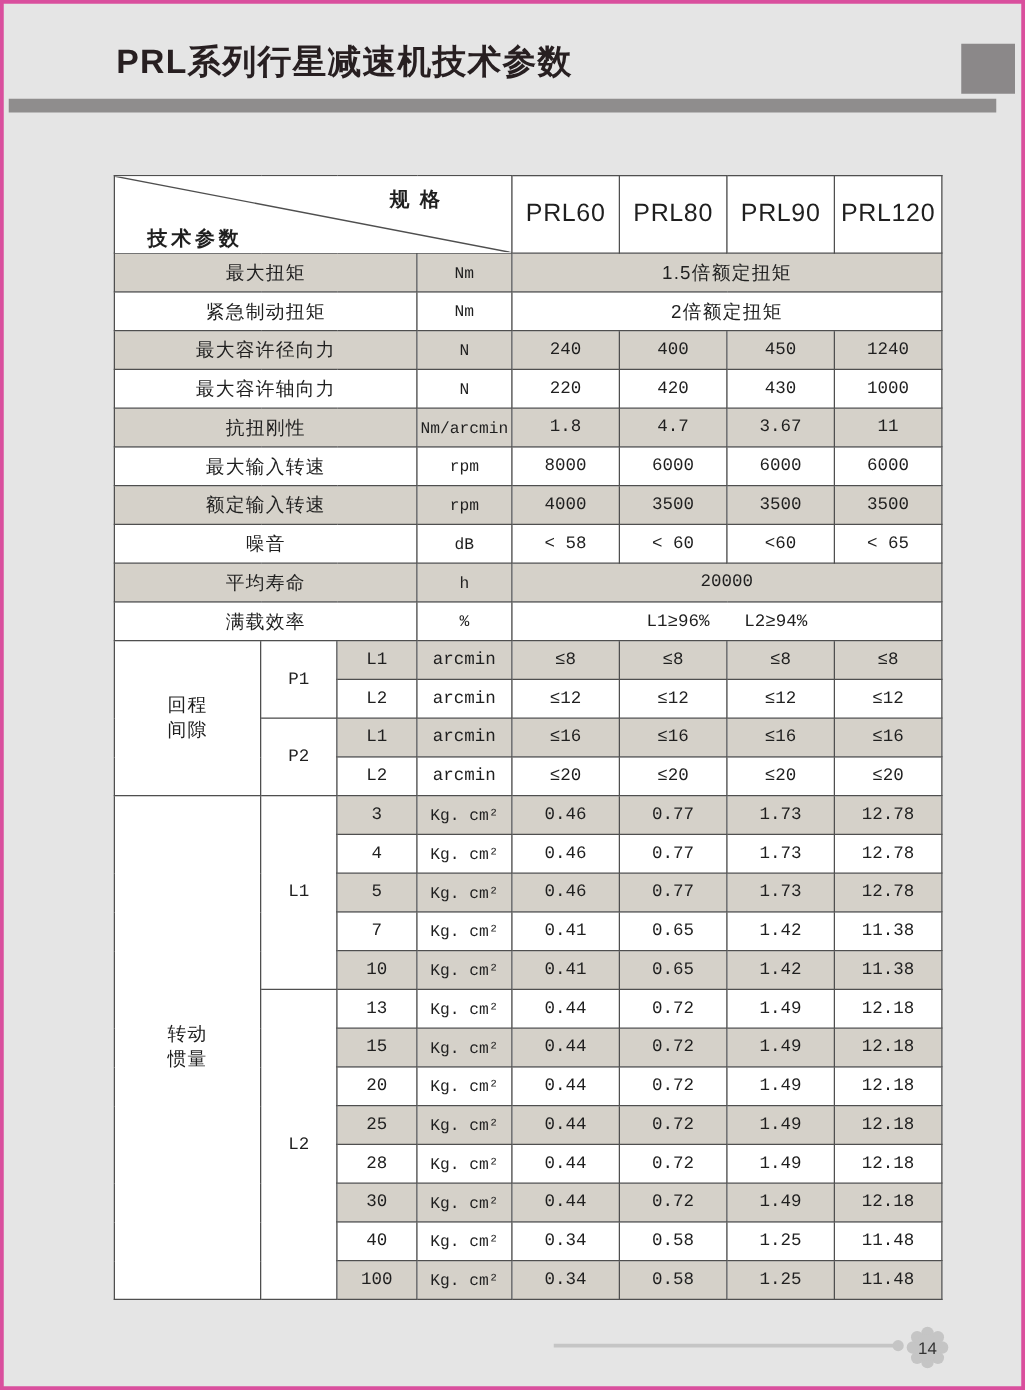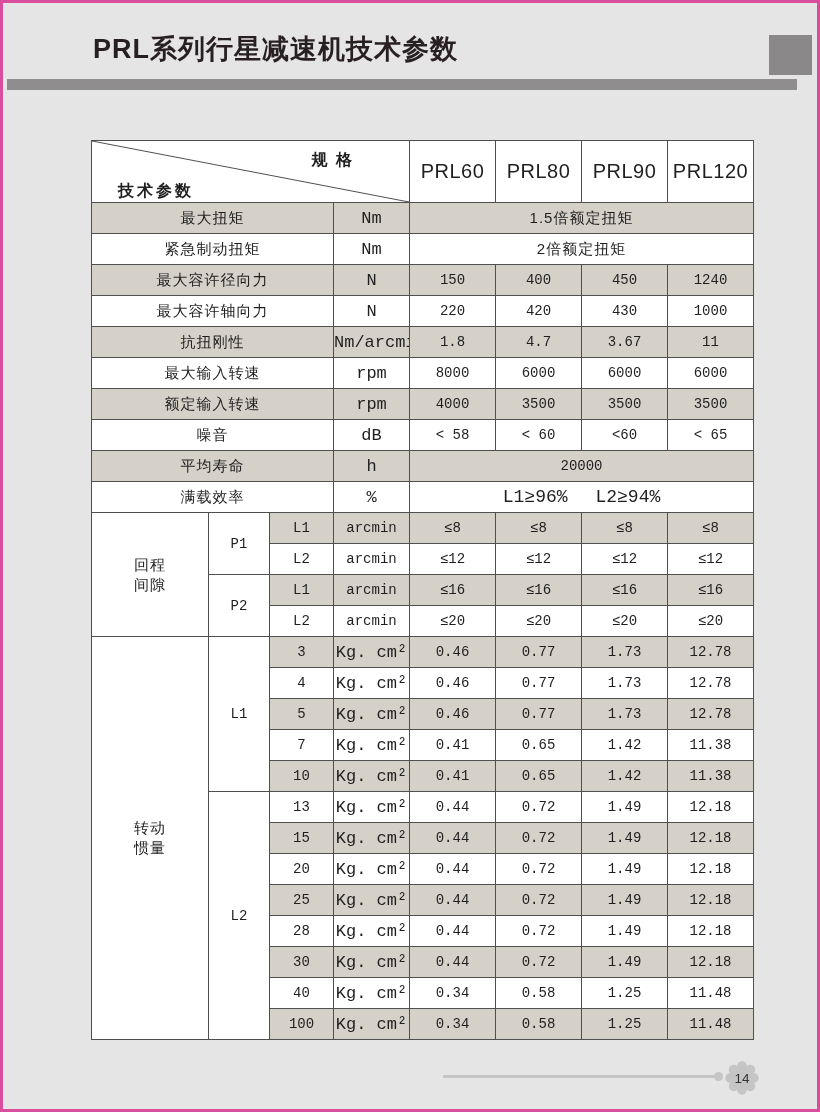--- a/index.html
+++ b/index.html
@@ -13,30 +13,30 @@
   .title-square{position:absolute;left:766px;top:32px;width:43px;height:40px;background:#8b8889;}
   
   table.spec{position:absolute;left:88px;top:137px;width:662px;border-collapse:collapse;
              table-layout:fixed;font-size:14px;}
   table.spec td{border:1px solid #4f4f4f;padding:0;text-align:center;vertical-align:middle;
                 height:30px;background:#fff;overflow:hidden;}
   tr.hd td{height:61px;}
   tr.g td{background:#d5d1c9;}
   table.spec td.w{background:#fff;}
   .cjk{font-size:15px;letter-spacing:1px;}
-  .un{font-family:"Liberation Mono",monospace;font-size:17px;letter-spacing:0;}
+  .un{font-family:"Liberation Mono",monospace;font-size:13px;letter-spacing:0;}
   .val{font-family:"Liberation Mono",monospace;font-size:14px;letter-spacing:0;}
   .mod{font-size:20px;letter-spacing:0.5px;}
   .sec{font-size:15px;line-height:20px;letter-spacing:1px;}
   
   td.corner{position:relative;}
   td.corner svg{position:absolute;left:0;top:0;width:100%;height:100%;}
   .corner-top{position:absolute;right:55px;top:9px;font-size:16px;font-weight:bold;letter-spacing:2px;text-align:center;}
   .corner-bottom{position:absolute;left:26px;bottom:0;font-size:16px;font-weight:bold;letter-spacing:3px;}
-  .effwrap span{display:inline-block;margin:0 12px;font-family:"Liberation Mono",monospace;font-size:18px;}
+  .effwrap span{display:inline-block;margin:0 12px;font-family:"Liberation Mono",monospace;font-size:14px;}
   
   .footer-rule{position:absolute;left:440px;top:1072px;width:276px;height:3px;background:#c5c5c5;}
   .footer-dot{position:absolute;left:711px;top:1069px;width:9px;height:9px;border-radius:50%;background:#c5c5c5;}
   .gear{position:absolute;left:721px;top:1057px;width:36px;height:36px;}
   .gear text{font-family:"Liberation Sans",sans-serif;font-size:15px;fill:#333;}
 </style>
 </head>
 <body>
 
 <div class="page">
@@ -78,21 +78,21 @@
       <td class="cjk" colspan="4">1.5倍额定扭矩</td>
     </tr>
     <tr>
       <td class="cjk" colspan="3">紧急制动扭矩</td>
       <td class="un">Nm</td>
       <td class="cjk" colspan="4">2倍额定扭矩</td>
     </tr>
     <tr class="g">
       <td class="cjk" colspan="3">最大容许径向力</td>
       <td class="un">N</td>
-      <td class="val">150</td>
+      <td class="val">240</td>
       <td class="val">400</td>
       <td class="val">450</td>
       <td class="val">1240</td>
     </tr>
     <tr>
       <td class="cjk" colspan="3">最大容许轴向力</td>
       <td class="un">N</td>
       <td class="val">220</td>
       <td class="val">420</td>
       <td class="val">430</td>

